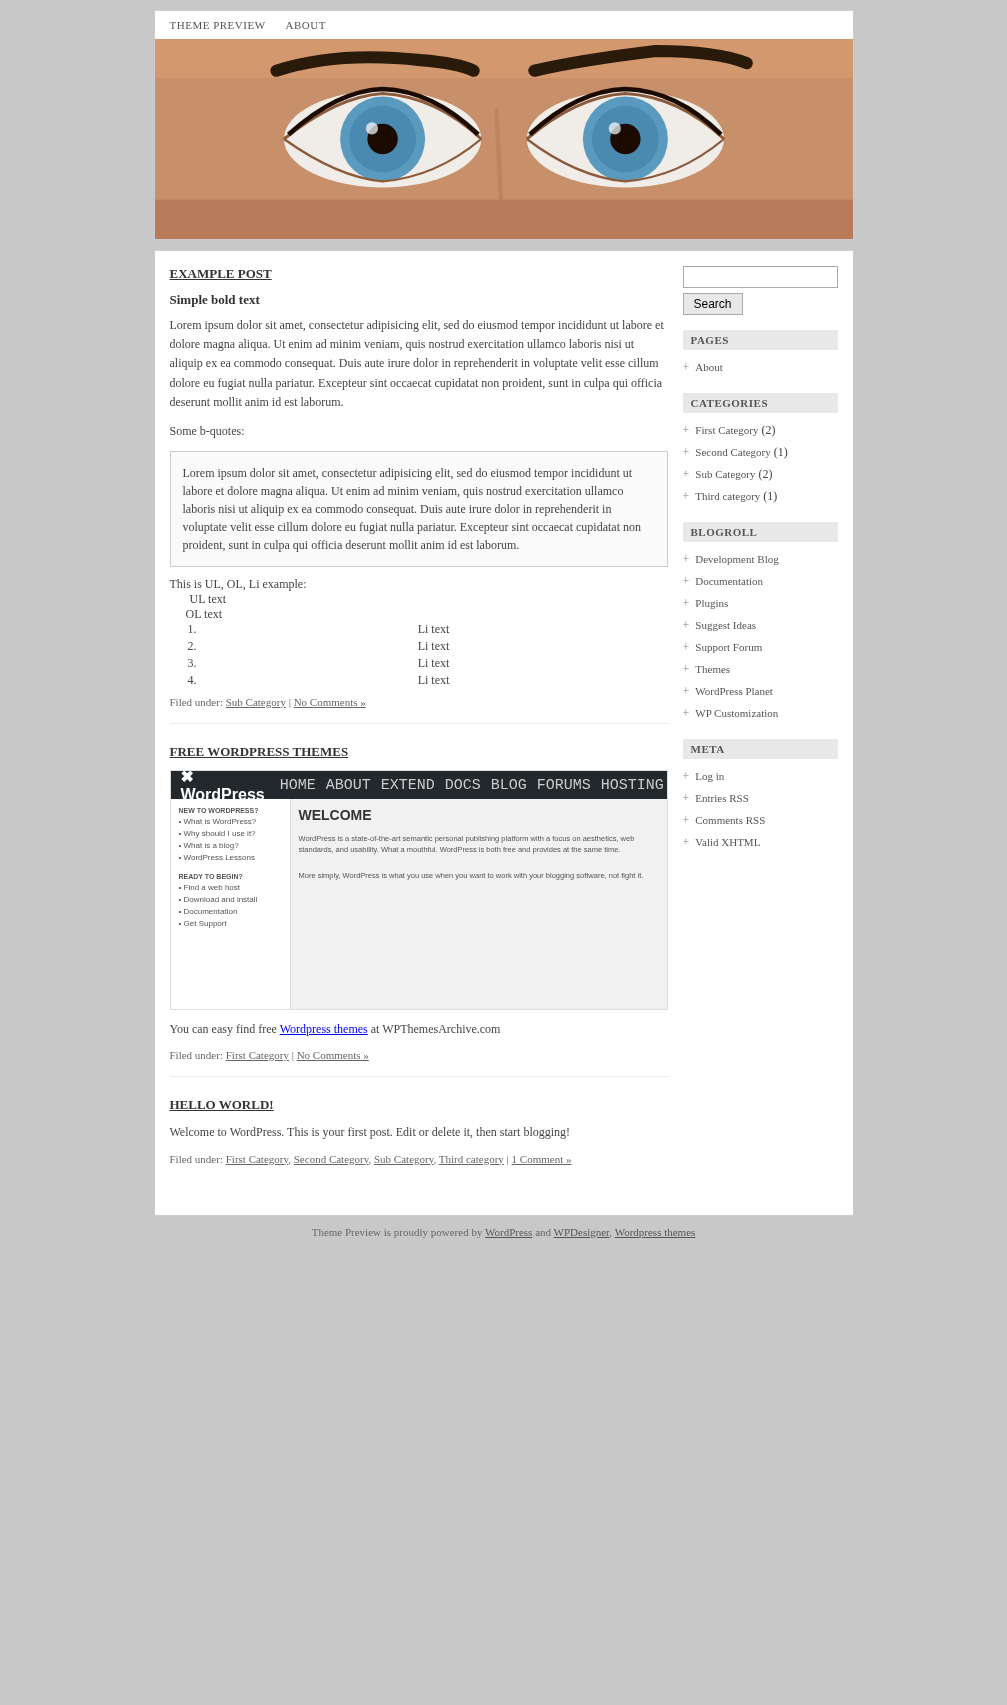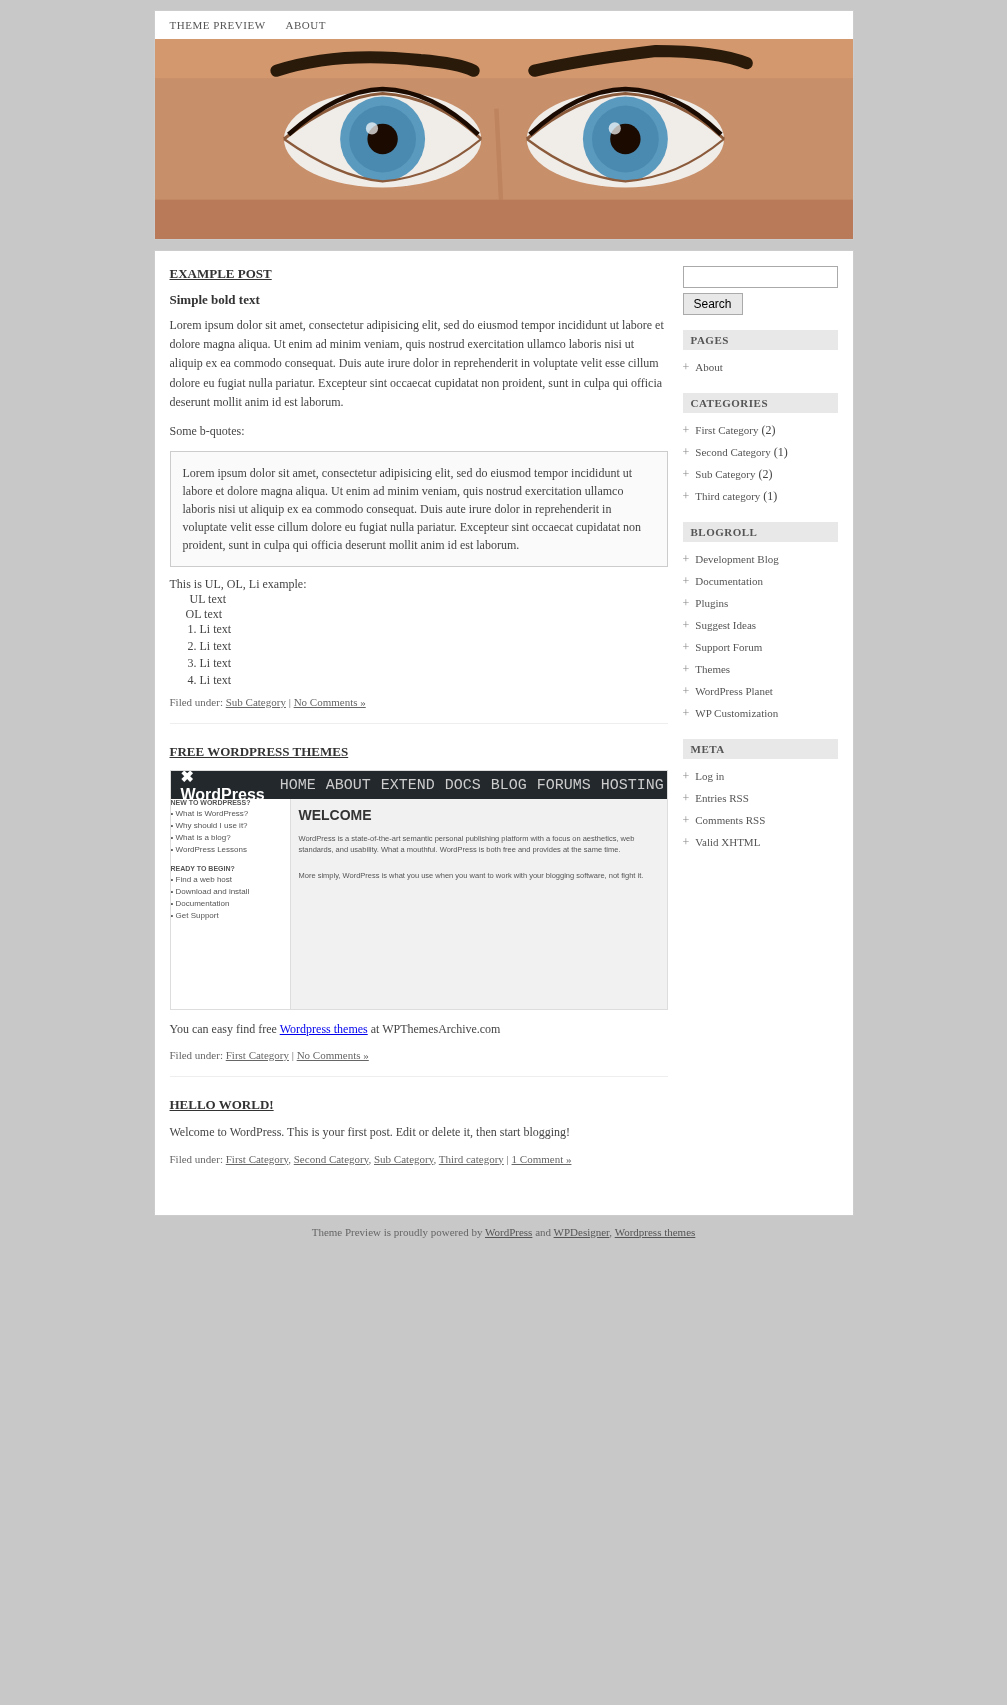--- a/index.html
+++ b/index.html
@@ -97,20 +97,21 @@
       line-height: 1.5;
       color: #444;
     }
     .list-section {
       font-size: 12px;
       margin: 8px 0;
       color: #444;
     }
     .list-section ul, .list-section ol {
       margin-left: 30px;
+      text-align: center;
     }
     .list-section li {
       margin-bottom: 2px;
     }
     .post-footer {
       font-size: 11px;
       color: #666;
       margin-top: 8px;
     }
     .post-footer a {
@@ -152,20 +153,21 @@
       font-family: Liberation Mono, monospace;
     }
     .wp-body {
       display: flex;
       flex: 1;
       background: #f1f1f1;
     }
     .wp-left {
       width: 120px;
       background: #fff;
+      padding: 8px;
       border-right: 1px solid #ddd;
     }
     .wp-left-item {
       font-size: 8px;
       color: #555;
       font-family: Arial, sans-serif;
       margin-bottom: 3px;
     }
     .wp-right {
       flex: 1;

